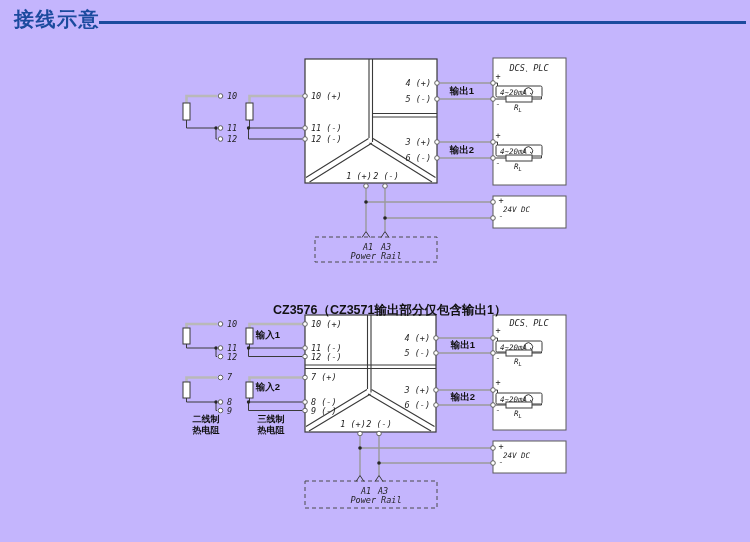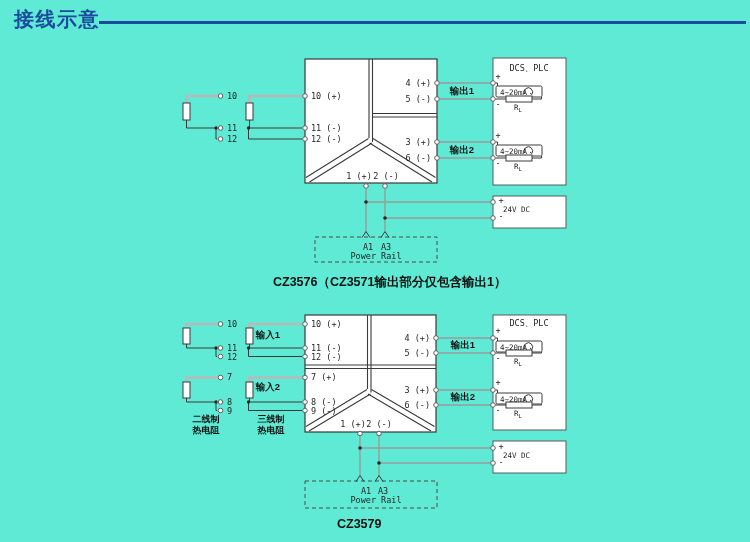--- a/index.html
+++ b/index.html
@@ -1,43 +1,43 @@
 <!DOCTYPE html>
 <html><head>
 <meta charset="utf-8">
 <style>
   html,body{margin:0;padding:0;background:#fff;}
-  .screen{position:relative;width:750px;height:542px;background:#5eead4;overflow:hidden;
+  .screen{position:relative;width:750px;height:542px;background:#c4b5fd;overflow:hidden;
           font-family:"Liberation Sans",sans-serif;}
   .title{position:absolute;left:14px;top:6px;font-weight:bold;font-size:20px;
          letter-spacing:1.5px;color:#1b4a9e;}
   .rule{position:absolute;left:99px;top:21px;width:647px;height:3px;background:#1b4a9e;}
   svg.linework{position:absolute;left:0;top:0;}
   .wire-b{stroke:#3a3a3a;stroke-width:1;fill:none;}
   .wire-g{stroke:#9a9a9a;stroke-width:1.4;fill:none;}
   .wire-lg{stroke:#b9b9b9;stroke-width:2.6;fill:none;}
   .box{stroke:#5a5a5a;fill:#fff;stroke-width:1;}
   .blk{stroke:#3a3a3a;fill:#fff;stroke-width:1.2;}
   .div-l{stroke:#3a3a3a;stroke-width:1.1;fill:none;}
   .term{fill:#fff;stroke:#606060;stroke-width:1;}
   .dot{fill:#262626;}
   .res{fill:#fff;stroke:#3a3a3a;stroke-width:1;}
   .dash{fill:none;stroke:#4a4a4a;stroke-width:1;stroke-dasharray:4 3;}
   .arr{fill:none;stroke:#3a3a3a;stroke-width:1;}
   .lb{position:absolute;font-family:"DejaVu Sans Mono","Liberation Mono",monospace;
-      font-size:8.5px;line-height:10px;color:#1f1f1f;white-space:nowrap;}
+      font-size:8.5px;line-height:10px;color:#1f1f1f;white-space:nowrap;font-style:italic;}
   .ra{text-align:right;}
   .cc{transform:translate(-50%,-50%);}
   .sm{font-size:7.5px;}
   .rl{font-size:7.5px;}
   .sub{font-size:5.5px;vertical-align:-2px;}
   .cn{position:absolute;font-family:"Liberation Sans",sans-serif;font-weight:700;
       font-size:9.5px;color:#111;white-space:nowrap;transform:translate(-50%,-50%);}
   .cap{position:absolute;font-family:"Liberation Sans",sans-serif;font-weight:700;
-       font-size:12.5px;color:#111;white-space:nowrap;}
+       font-size:12.5px;color:#111;white-space:nowrap;margin-top:28px;}
   .rtd-type{position:absolute;transform:translateX(-50%);text-align:center;
        font-family:"Liberation Sans",sans-serif;font-weight:700;font-size:9px;
        line-height:10.5px;color:#111;white-space:nowrap;}
   .rtd-type span{display:block;}
 </style>
 </head>
 <body>
 
 <div class="screen">
 

